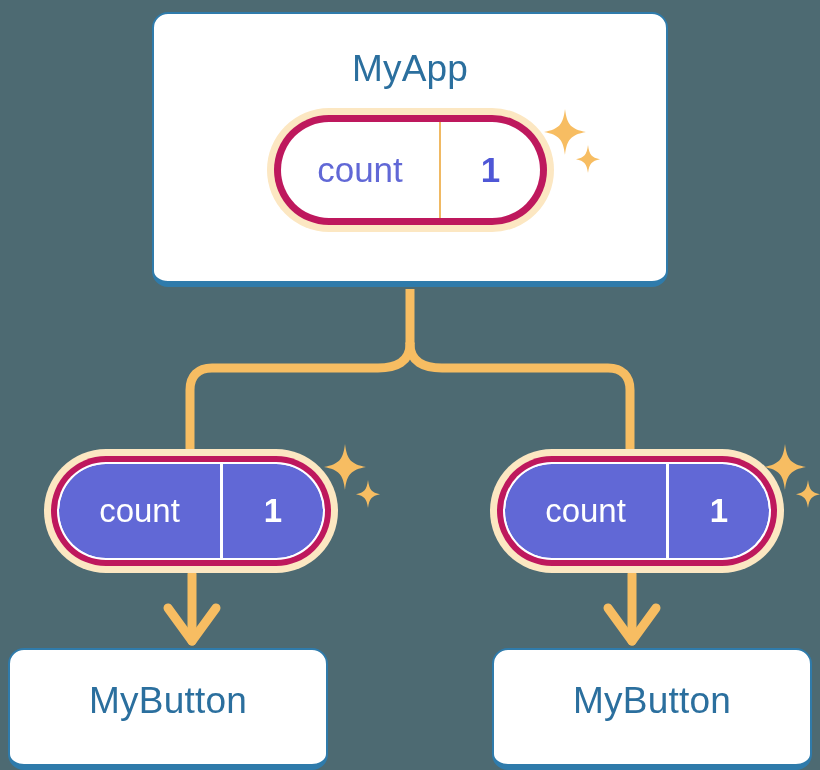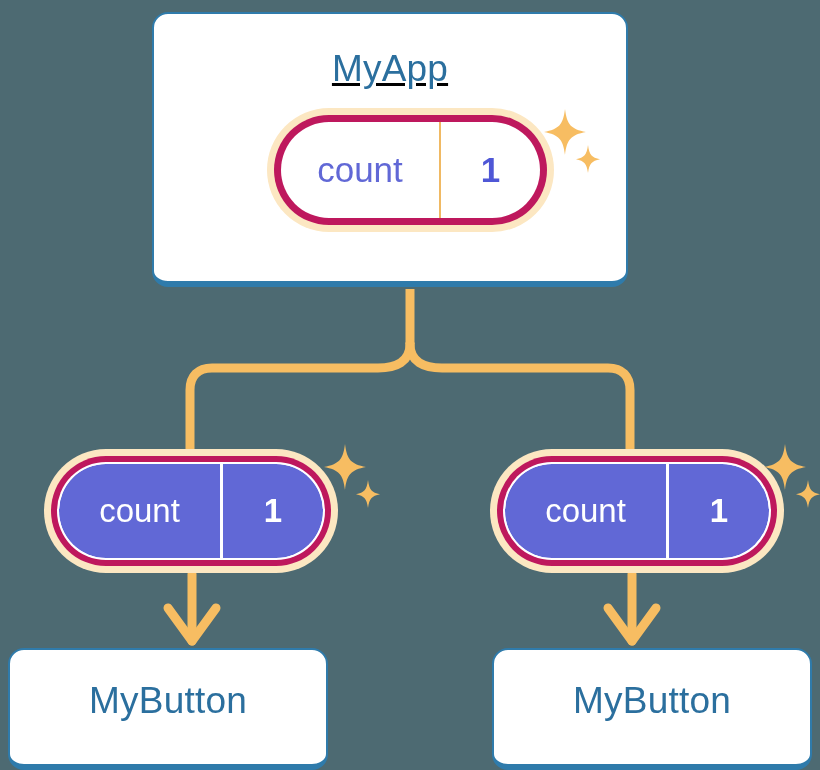--- a/index.html
+++ b/index.html
@@ -41,23 +41,22 @@
     color: #2b6f9e;
     font-size: 37px;
     font-weight: 400;
     letter-spacing: 0.2px;
     text-align: center;
     white-space: nowrap;
   }
   #card-myapp {
     left: 152px;
     top: 12px;
-    width: 476px;
+    width: 516px;
     height: 275px;
-    text-decoration: underline;
   }
   #card-myapp .card-title {
     margin-top: 34px;
   }
   #card-mybutton-left {
     left: 8px;
     top: 648px;
     width: 320px;
     height: 122px;
   }

